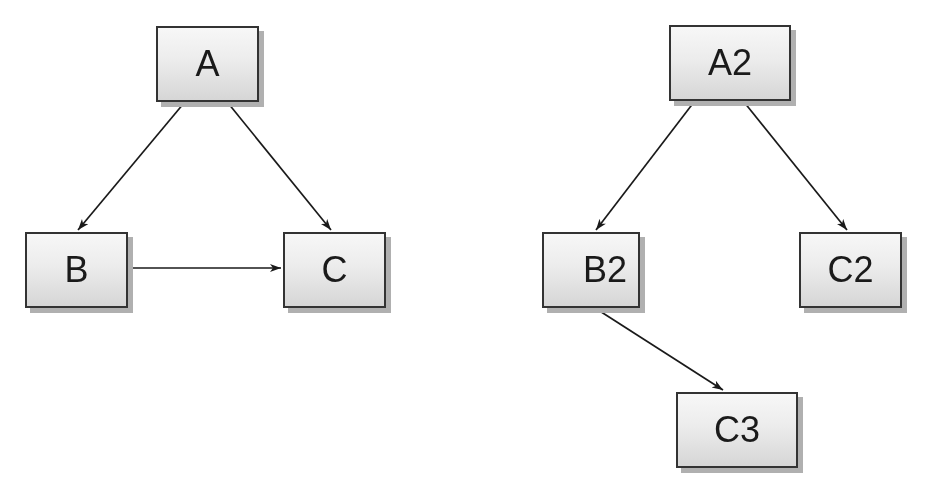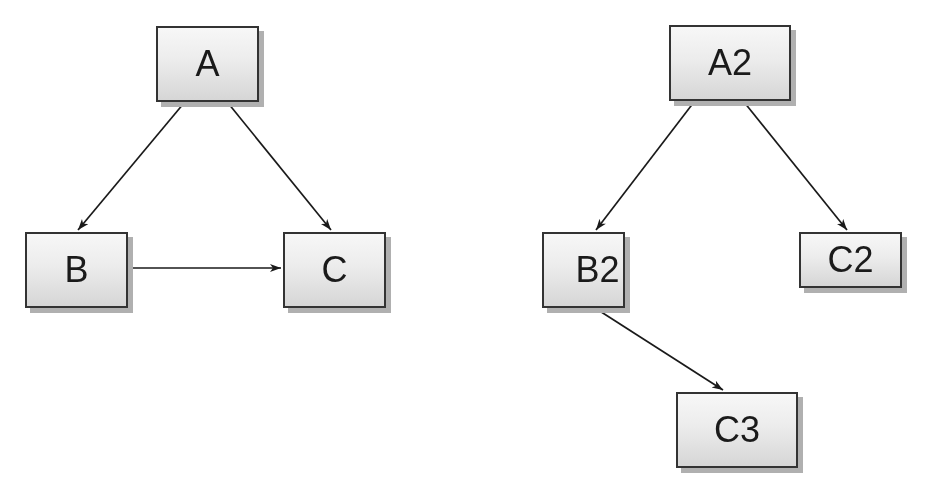--- a/index.html
+++ b/index.html
@@ -66,22 +66,22 @@
     </div>
     <div class="node" style="left: 25px; top: 232px; width: 103px; height: 76px;">
       <span class="node-label">B</span>
     </div>
     <div class="node" style="left: 283px; top: 232px; width: 103px; height: 76px;">
       <span class="node-label">C</span>
     </div>
     <div class="node" style="left: 669px; top: 25px; width: 122px; height: 76px;">
       <span class="node-label">A2</span>
     </div>
-    <div class="node" style="left: 542px; top: 232px; width: 83px; height: 76px; padding-left: 28px;">
+    <div class="node" style="left: 542px; top: 232px; width: 98px; height: 76px; padding-left: 28px;">
       <span class="node-label">B2</span>
     </div>
-    <div class="node" style="left: 799px; top: 232px; width: 103px; height: 56px;">
+    <div class="node" style="left: 799px; top: 232px; width: 103px; height: 76px;">
       <span class="node-label">C2</span>
     </div>
     <div class="node" style="left: 676px; top: 392px; width: 122px; height: 76px;">
       <span class="node-label">C3</span>
     </div>
   </div>
 
 </body></html>

